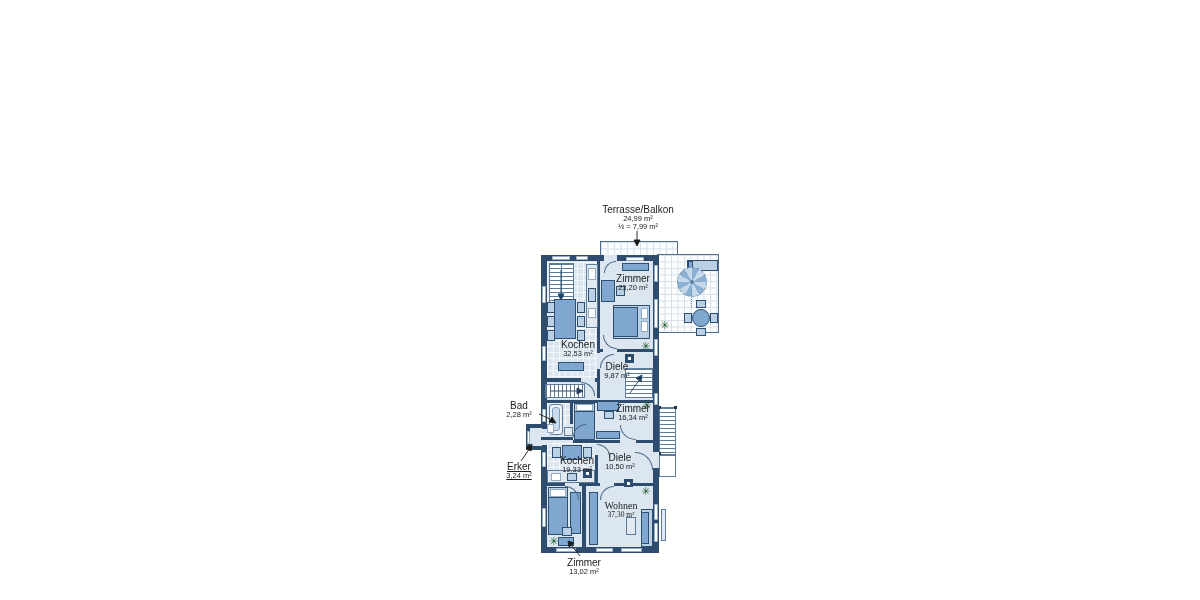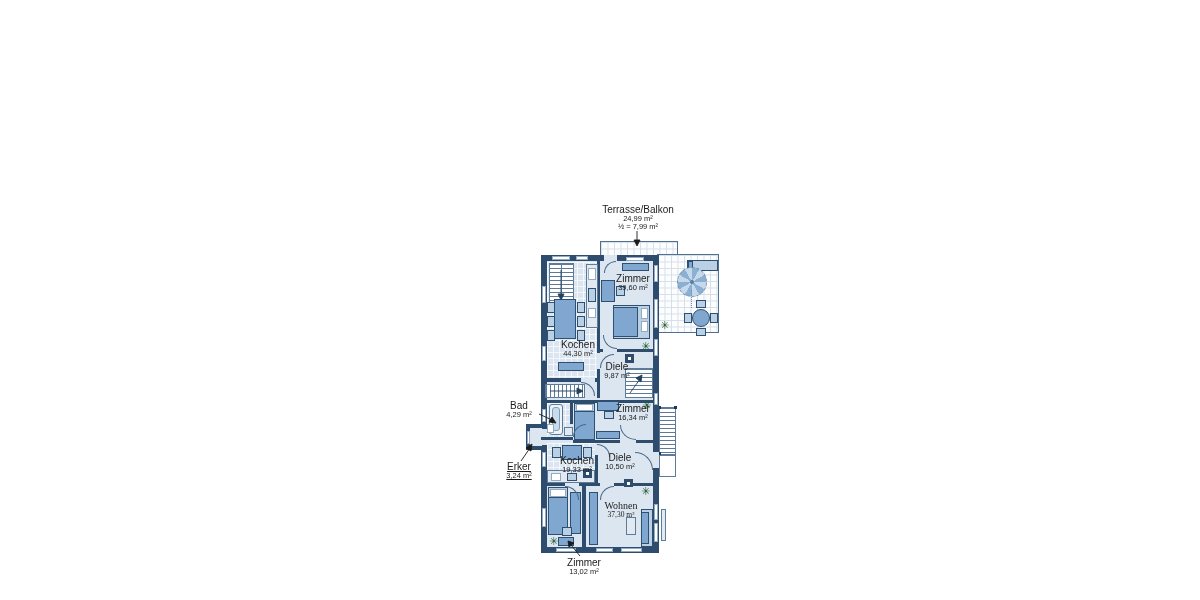--- a/index.html
+++ b/index.html
@@ -194,33 +194,33 @@
   <div class="a plant" style="left:641px;top:486px;">✳</div>
   <div class="a plant" style="left:549px;top:536px;">✳</div>
 
   <div class="a lbl" style="left:592px;top:205px;width:92px;">
     <span class="nm">Terrasse/Balkon</span>
     <span class="ar">24,99 m²</span>
     <span class="ar">½ = 7,99 m²</span>
   </div>
   <div class="a lbl" style="left:603px;top:274px;width:60px;">
     <span class="nm">Zimmer</span>
-    <span class="ar">39,60 m²</span>
+    <span class="ar">23,20 m²</span>
   </div>
   <div class="a lbl" style="left:548px;top:340px;width:60px;">
     <span class="nm">Kochen</span>
-    <span class="ar">44,30 m²</span>
+    <span class="ar">32,53 m²</span>
   </div>
   <div class="a lbl" style="left:593px;top:362px;width:48px;">
     <span class="nm">Diele</span>
     <span class="ar">9,87 m²</span>
   </div>
   <div class="a lbl" style="left:497px;top:401px;width:44px;">
     <span class="nm">Bad</span>
-    <span class="ar">4,29 m²</span>
+    <span class="ar">2,28 m²</span>
   </div>
   <div class="a lbl" style="left:603px;top:404px;width:60px;">
     <span class="nm">Zimmer</span>
     <span class="ar">16,34 m²</span>
   </div>
   <div class="a lbl" style="left:549px;top:456px;width:56px;">
     <span class="nm">Kochen</span>
     <span class="ar">19,33 m²</span>
   </div>
   <div class="a lbl" style="left:596px;top:453px;width:48px;">

